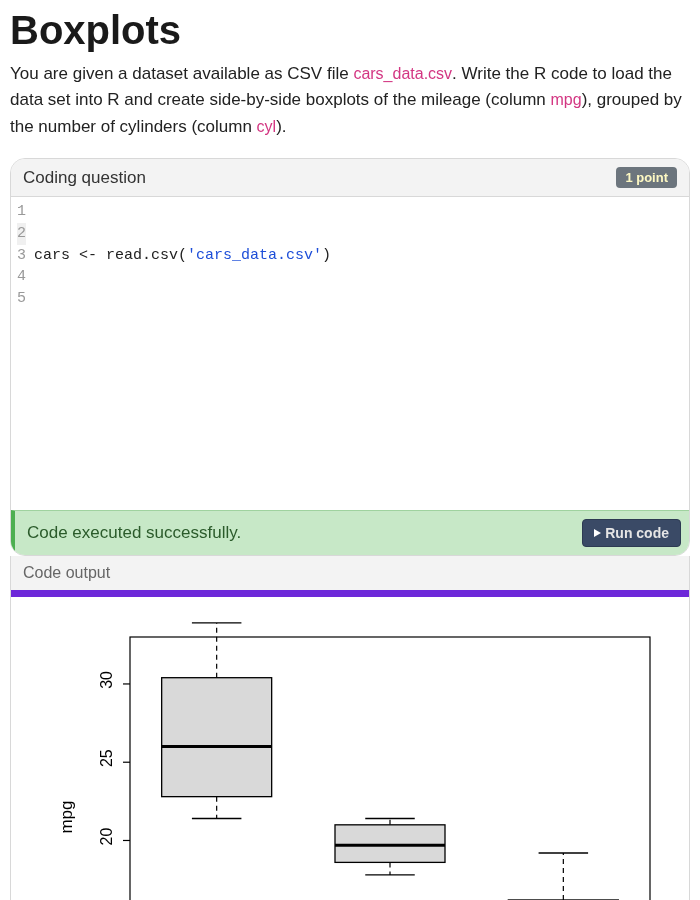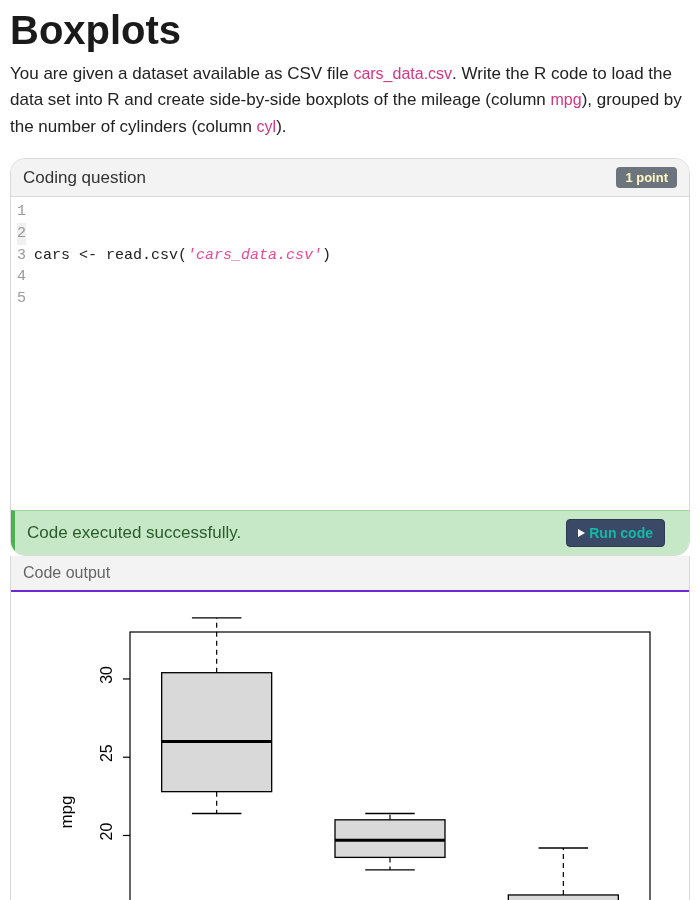--- a/index.html
+++ b/index.html
@@ -66,37 +66,37 @@
     background: #fff;
   }
   .gutter div { min-height: 1.45em; }
   .codelines {
     padding: 4px 8px 4px 0;
     line-height: 1.45;
     flex: 1;
     white-space: pre;
     color: #222;
   }
-  .codelines .str { color: #ec4899; font-style: italic; }
+  .codelines .str { color: #1d4ed8; }
   .codelines div { min-height: 1.45em; }
   .hl2 { background: #f0f0f0; }
   .status-bar {
     display: flex;
     align-items: center;
     justify-content: space-between;
     background: #c7e8c7;
     border-top: 1px solid #9fd29f;
     border-left: 4px solid #4caf50;
-    padding: 8px 24px 8px 12px;
+    padding: 8px 8px 8px 12px;
     font-size: 17px;
     color: #2b5b2b;
   }
   .run-btn {
     background: #3a4a66;
-    color: #14b8a6;
+    color: #e5e5e5;
     font-size: 14px;
     font-weight: 600;
     padding: 5px 11px;
     border-radius: 4px;
     display: inline-flex;
     align-items: center;
     gap: 4px;
     cursor: pointer;
     border: 1px solid #2d3a52;
   }
@@ -107,21 +107,21 @@
     border-top: 4.5px solid transparent;
     border-bottom: 4.5px solid transparent;
   }
   .output-panel {
     border: 1px solid #d8d8d8;
     border-top: none;
     border-radius: 0 0 4px 4px;
   }
   .output-header {
     background: #f3f3f3;
-    border-bottom: 2px solid #6d28d9;
+    border-bottom: 7px solid #6d28d9;
     padding: 8px 12px;
     font-size: 16px;
     color: #666;
   }
   .plot-wrap {
     padding: 10px 10px 20px;
     display: flex;
     justify-content: center;
   }
   svg.plot {

